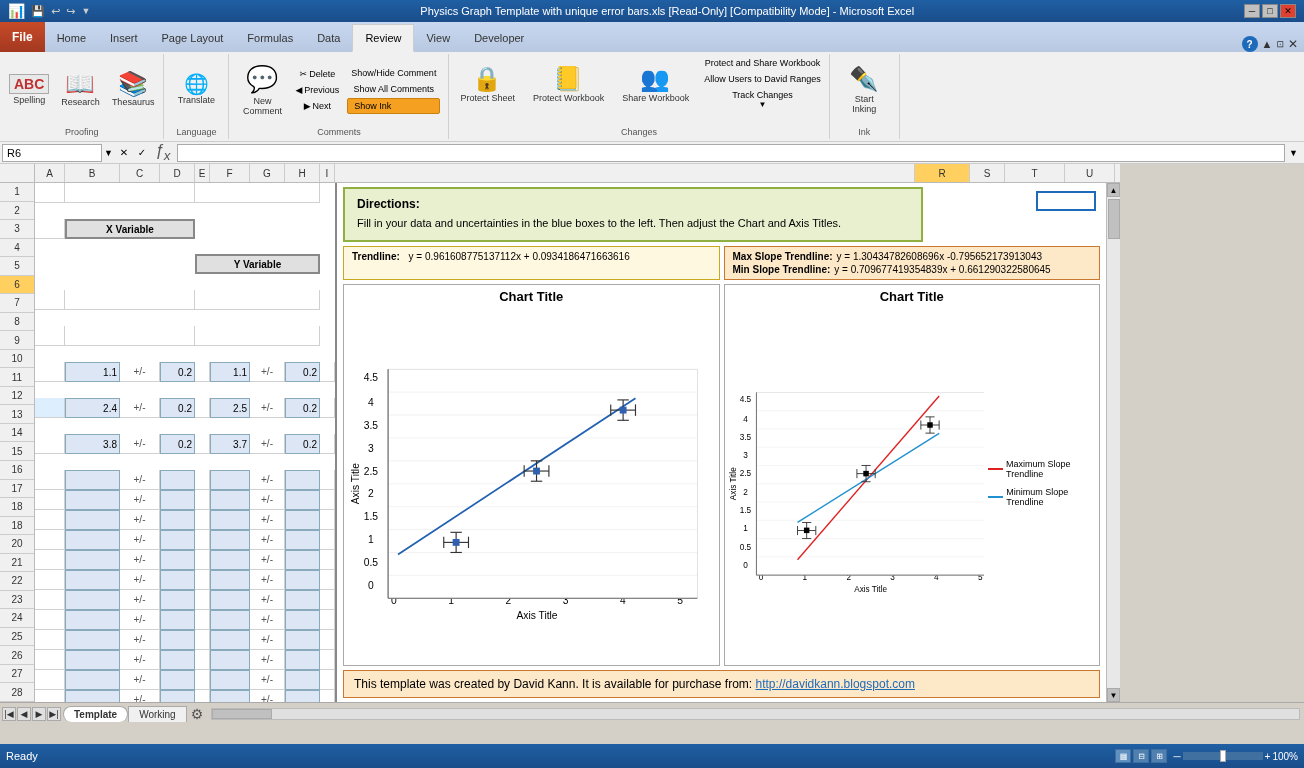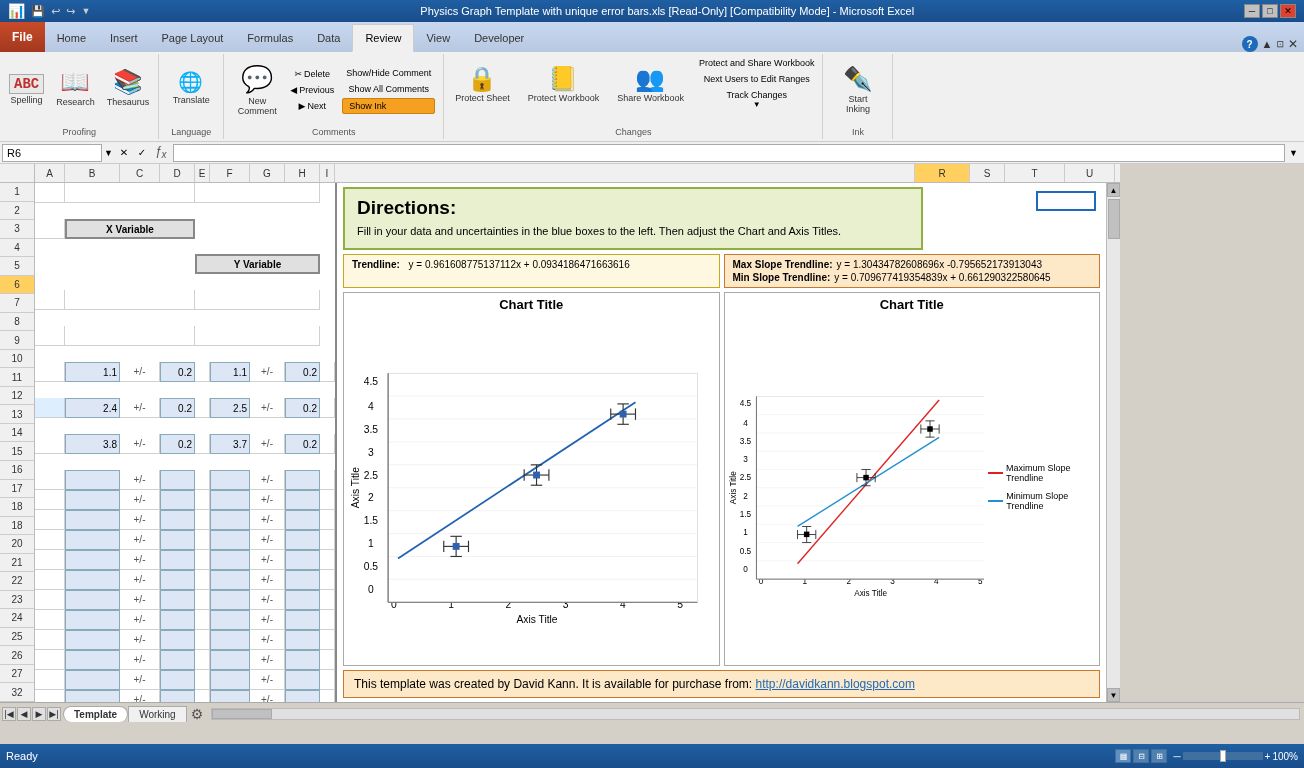--- a/index.html
+++ b/index.html
@@ -34,33 +34,33 @@
     }
     .ribbon-tab { padding: 4px 12px; font-size: 11px; cursor: pointer; color: #333; height: 28px; display: flex; align-items: center; }
     .ribbon-tab.active { background: #f0f0f0; border-top: 1px solid #ccc; border-left: 1px solid #ccc; border-right: 1px solid #ccc; border-bottom: 1px solid #f0f0f0; color: #000; }
 
     
     .ribbon { background: #f0f0f0; border-bottom: 1px solid #ccc; display: flex; align-items: stretch; padding: 2px 0; min-height: 90px; }
     .ribbon-group { display: flex; flex-direction: column; align-items: center; border-right: 1px solid #d0d0d0; padding: 2px 4px; position: relative; }
     .ribbon-group-label { font-size: 9px; color: #555; position: absolute; bottom: 2px; width: 100%; text-align: center; }
     .ribbon-items { display: flex; align-items: center; gap: 2px; flex: 1; padding-bottom: 14px; }
     .ribbon-btn { display: flex; flex-direction: column; align-items: center; padding: 2px 4px; cursor: pointer; border: 1px solid transparent; min-width: 40px; }
-    .ribbon-btn .icon { font-size: 24px; line-height: 1; font-family: Liberation Mono, monospace; }
+    .ribbon-btn .icon { font-size: 24px; line-height: 1; }
     .ribbon-btn .label { font-size: 9px; text-align: center; color: #333; margin-top: 1px; }
     .ribbon-btn-small { display: flex; flex-direction: column; align-items: center; padding: 1px 3px; cursor: pointer; border: 1px solid transparent; font-size: 9px; }
     .show-ink-btn { background: #f5a020; border: 1px solid #c88010; border-radius: 2px; padding: 2px 6px; cursor: pointer; font-size: 9px; color: #000; }
     .protect-btn { display: flex; flex-direction: column; align-items: center; padding: 2px 6px; cursor: pointer; border: 1px solid transparent; }
     .protect-label { font-size: 9px; text-align: center; color: #333; }
 
     
     .formula-bar { background: #f0f0f0; border-bottom: 1px solid #ccc; display: flex; align-items: center; height: 22px; padding: 0 2px; }
     .name-box { width: 100px; height: 18px; border: 1px solid #aaa; font-size: 11px; padding: 0 4px; background: white; }
     .formula-btn { width: 14px; height: 14px; margin: 0 2px; font-size: 10px; cursor: pointer; display: flex; align-items: center; justify-content: center; }
     .formula-input { flex: 1; height: 18px; border: none; background: white; border: 1px solid #aaa; margin-left: 2px; padding: 0 4px; font-size: 11px; }
-    .fx-label { font-size: 12px; font-style: italic; color: #555; margin: 0 4px; }
+    .fx-label { font-size: 16px; font-style: italic; color: #555; margin: 0 4px; }
     .col-header { height: 18px; border-right: 1px solid #ccc; display: flex; align-items: center; justify-content: center; font-size: 10px; color: #333; background: #f0f0f0; flex-shrink: 0; }
     .col-header.selected { background: #ffd060; }
     .row-header { height: 20px; border-bottom: 1px solid #ccc; display: flex; align-items: center; justify-content: center; font-size: 10px; color: #333; }
     .row-header.selected { background: #ffd060; }
     .row { display: flex; }
     .cell { height: 20px; border-right: 1px solid #d0d0d0; border-bottom: 1px solid #d0d0d0; font-size: 10px; display: flex; align-items: center; padding: 0 2px; flex-shrink: 0; overflow: hidden; white-space: nowrap; }
     .cell.blue-bg { background: #dce6f5; }
     .cell.header-cell { background: #f0f0f0; font-weight: bold; text-align: center; justify-content: center; }
     .cell.plus-minus { color: #555; justify-content: center; }
     .cell.value { text-align: right; justify-content: flex-end; }
@@ -203,21 +203,21 @@
         <div class="protect-btn">
           <div style="font-size:24px;">👥</div>
           <div class="protect-label">Share
 Workbook</div>
         </div>
         <div style="display:flex;flex-direction:column;gap:2px;">
           <div class="ribbon-btn-small">
             <span>Protect and Share Workbook</span>
           </div>
           <div class="ribbon-btn-small">
-            <span>Next Users to Edit Ranges</span>
+            <span>Allow Users to David Ranges</span>
           </div>
           <div class="ribbon-btn-small">
             <span>Track Changes</span>
             <span style="font-size:8px;">▼</span>
           </div>
         </div>
       </div>
     </div>
     <div class="ribbon-group-label">Changes</div>
   </div>
@@ -288,21 +288,21 @@
         <div class="row-header">18</div>
         <div class="row-header">18</div>
         <div class="row-header">20</div>
         <div class="row-header">21</div>
         <div class="row-header">22</div>
         <div class="row-header">23</div>
         <div class="row-header">24</div>
         <div class="row-header">25</div>
         <div class="row-header">26</div>
         <div class="row-header">27</div>
-        <div class="row-header">32</div>
+        <div class="row-header">28</div>
       </div>
 
       <div style="display:flex;flex-direction:column;background:white;border-right:2px solid #888;gap:16px;">
 
         <div class="row">
           <div class="cell" style="width:30px;"></div>
           <div class="cell" style="width:130px;"></div>
           <div class="cell" style="width:125px;"></div>
         </div>
 
@@ -570,21 +570,21 @@
     <div class="cell blue-bg" style="width:35px;border:1px solid #8ab;"></div>
     <div class="cell" style="width:15px;"></div>
   </div>
           </div>
       </div>
 
       <div style="flex:1;overflow:hidden;background:white;padding:0;display:flex;flex-direction:column;">
 
         <div style="display:flex;padding:4px 6px;">
           <div style="background:#e8f0d0;border:2px solid #8faf40;padding:8px 12px;flex:1;max-width:580px;">
-            <div style="font-weight:bold;font-size:19px;margin-bottom:4px;">Directions:</div>
+            <div style="font-weight:bold;font-size:12px;margin-bottom:4px;">Directions:</div>
             <div style="font-size:11px;line-height:1.5;">Fill in your data and uncertainties in the blue boxes to the left. Then adjust the Chart and Axis Titles.</div>
           </div>
 
           <div style="margin-left:auto;padding:4px;">
             <div style="width:60px;height:20px;border:2px solid #1e6aba;background:white;"></div>
           </div>
         </div>
 
         <div style="display:flex;gap:4px;padding:0 6px 4px;">
           <div style="background:#fff8e0;border:1px solid #c8a820;padding:4px 8px;flex:1;font-size:10px;max-width:430px;">

